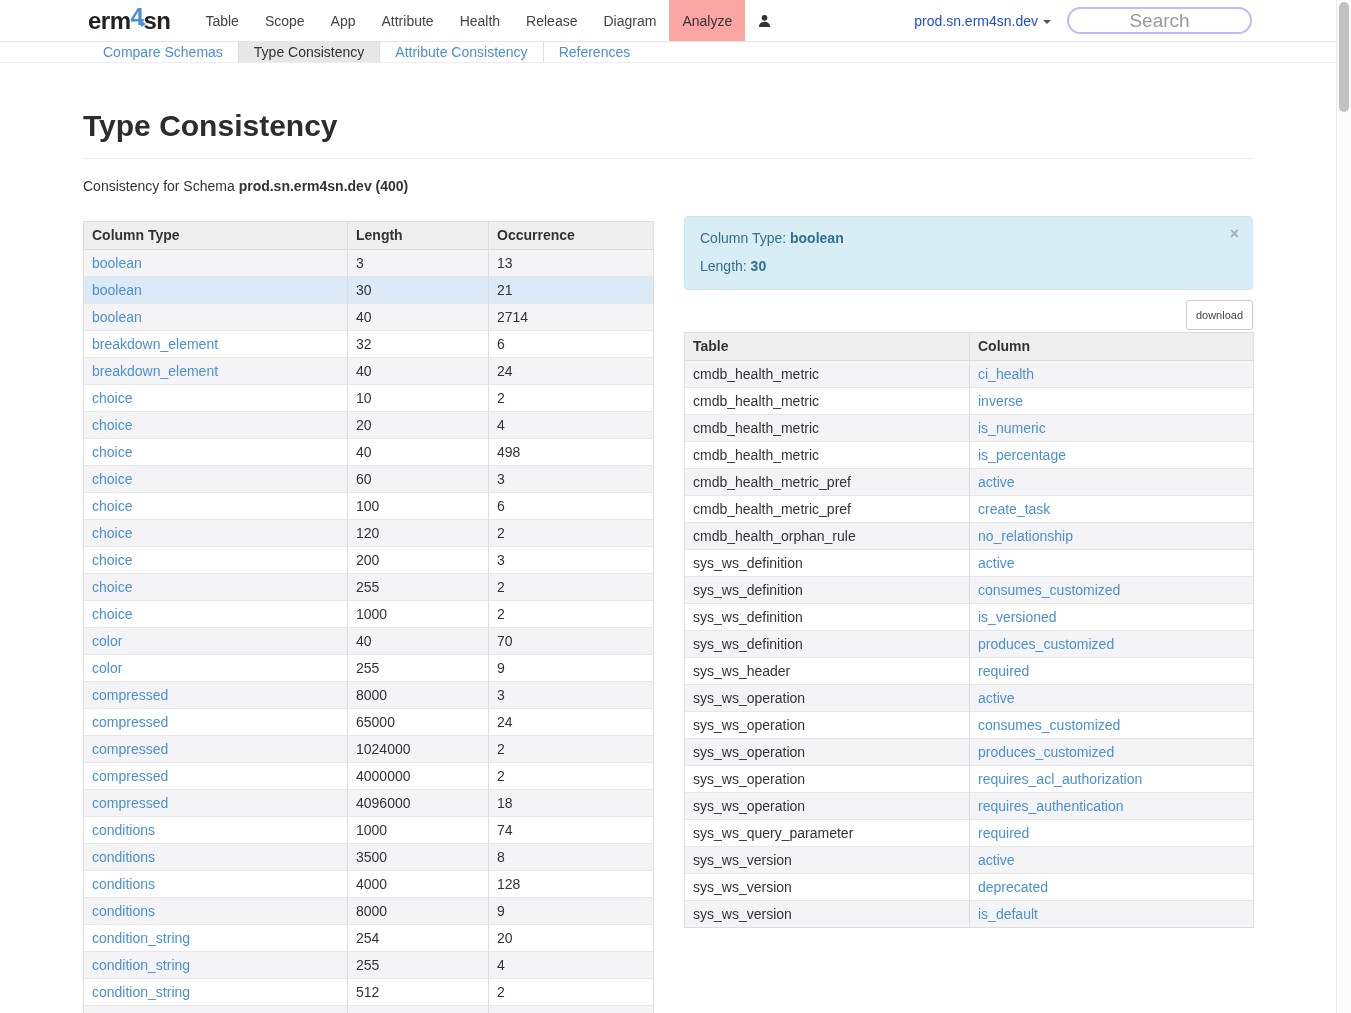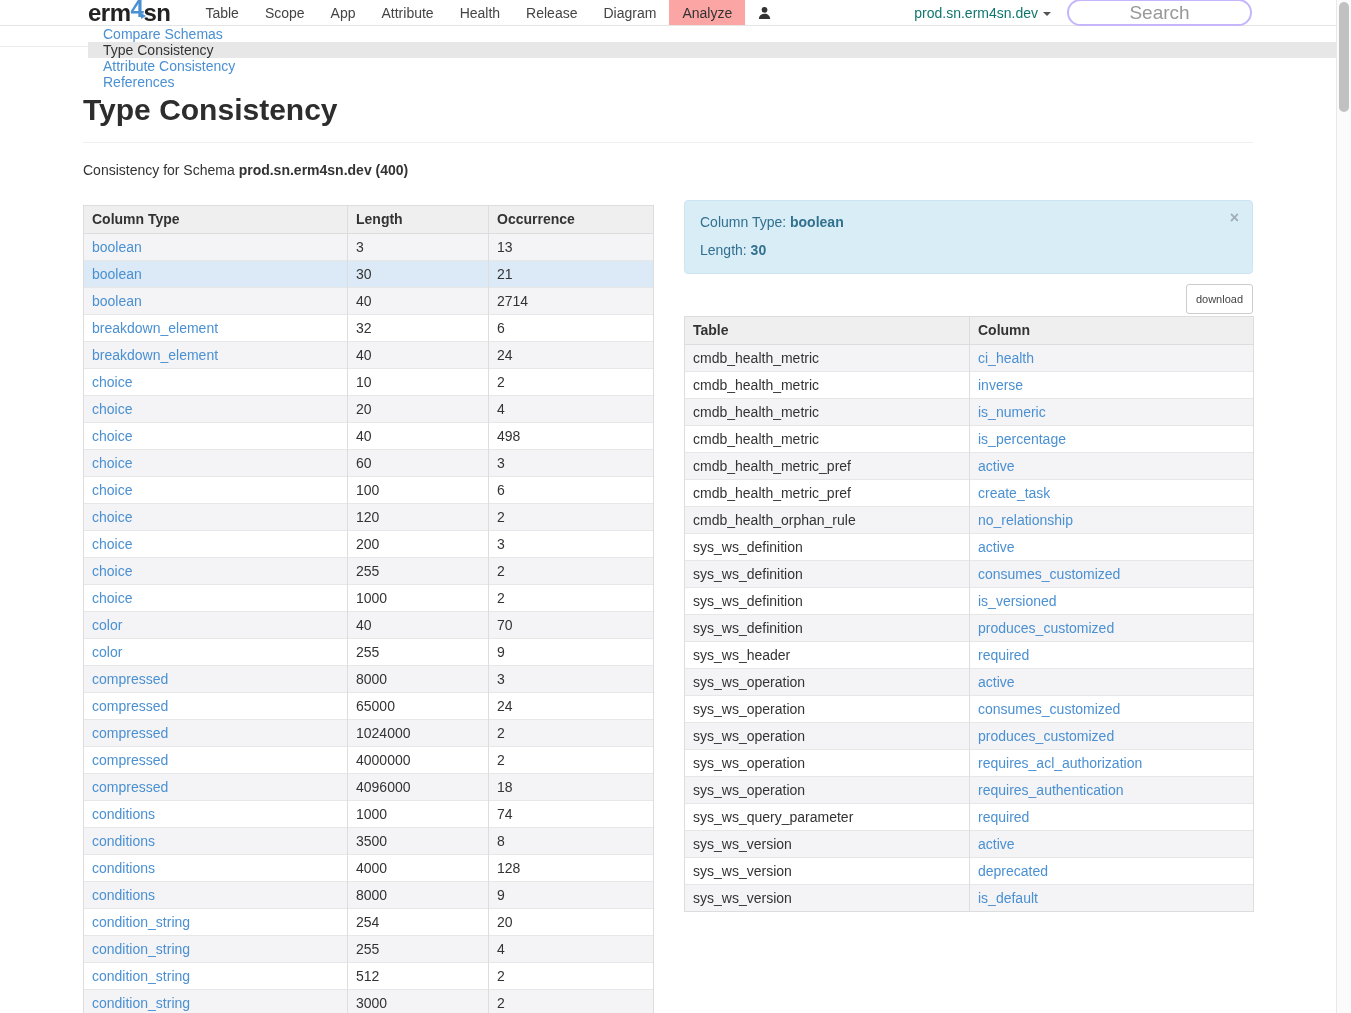--- a/index.html
+++ b/index.html
@@ -1,44 +1,44 @@
 <!DOCTYPE html>
 <html><head>
 <meta charset="utf-8">
 <style>
   * { margin:0; padding:0; box-sizing:border-box; }
   html,body { width:1351px; height:1013px; overflow:hidden; background:#fff;
     font-family:"Liberation Sans", sans-serif; color:#333; }
 
   
-  .navbar { height:26px; display:flex; align-items:stretch;
+  .navbar { height:42px; display:flex; align-items:stretch;
     border-bottom:1px solid #e5e5e5; background:#fff; padding:0 99px 0 88px; }
   .brand { display:flex; align-items:center; font-size:24px; font-weight:bold;
     color:#222; letter-spacing:-0.5px; margin-right:22px; cursor:pointer; }
   .logo-four { color:#4a90d2; position:relative; top:-4px; margin:0 0px; }
   .logo-four::after { content:''; position:absolute; right:-3px; bottom:4px;
     border-left:5px solid #4a90d2; border-top:3px solid transparent;
     border-bottom:3px solid transparent; }
   .main-nav { display:flex; align-items:stretch; }
   .nav-item { display:flex; align-items:center; padding:0 13px; font-size:14px;
     color:#444; text-decoration:none; cursor:pointer; }
   .nav-item.active { background:#fca5a5; color:#333; }
   .user-btn { display:flex; align-items:center; padding:0 12px; cursor:pointer; }
   .nav-right { margin-left:auto; display:flex; align-items:center; gap:16px; }
-  .schema-selector { font-size:14px; color:#0f766e; cursor:pointer; white-space:nowrap; }
+  .schema-selector { font-size:14px; color:#1d4ed8; cursor:pointer; white-space:nowrap; }
   .caret { display:inline-block; width:0; height:0; margin-left:5px; vertical-align:middle;
     border-top:4px solid #555; border-left:4px solid transparent; border-right:4px solid transparent; }
   .search-input { width:185px; height:27px; border:2px solid #c4b5fd; border-radius:14px;
     text-align:center; font-size:19px; color:#a16207; outline:none;
     font-family:"Liberation Sans", sans-serif; }
   .search-input::placeholder { color:#999; }
 
   
   .subnav { display:flex; align-items:stretch; height:21px; padding-left:88px;
-    border-bottom:1px solid #ededed; background:#fff;flex-direction:column; }
+    border-bottom:1px solid #ededed; background:#fff; }
   .subnav-item { display:flex; align-items:center; padding:0 15px; font-size:14px;
     color:#4a90d2; text-decoration:none; cursor:pointer; }
   .subnav-item:not(:last-child) { border-right:1px solid #ddd; }
   .subnav-item.active { background:#e7e7e7; color:#333; }
 
   
   .container { width:1170px; margin-left:83px; }
   .page-title { font-size:30px; font-weight:bold; color:#2d2d2d; margin-top:46px; }
   .title-rule { border:none; border-top:1px solid #eee; margin-top:15px; }
   .subtitle { font-size:14px; color:#333; margin-top:19px; }

